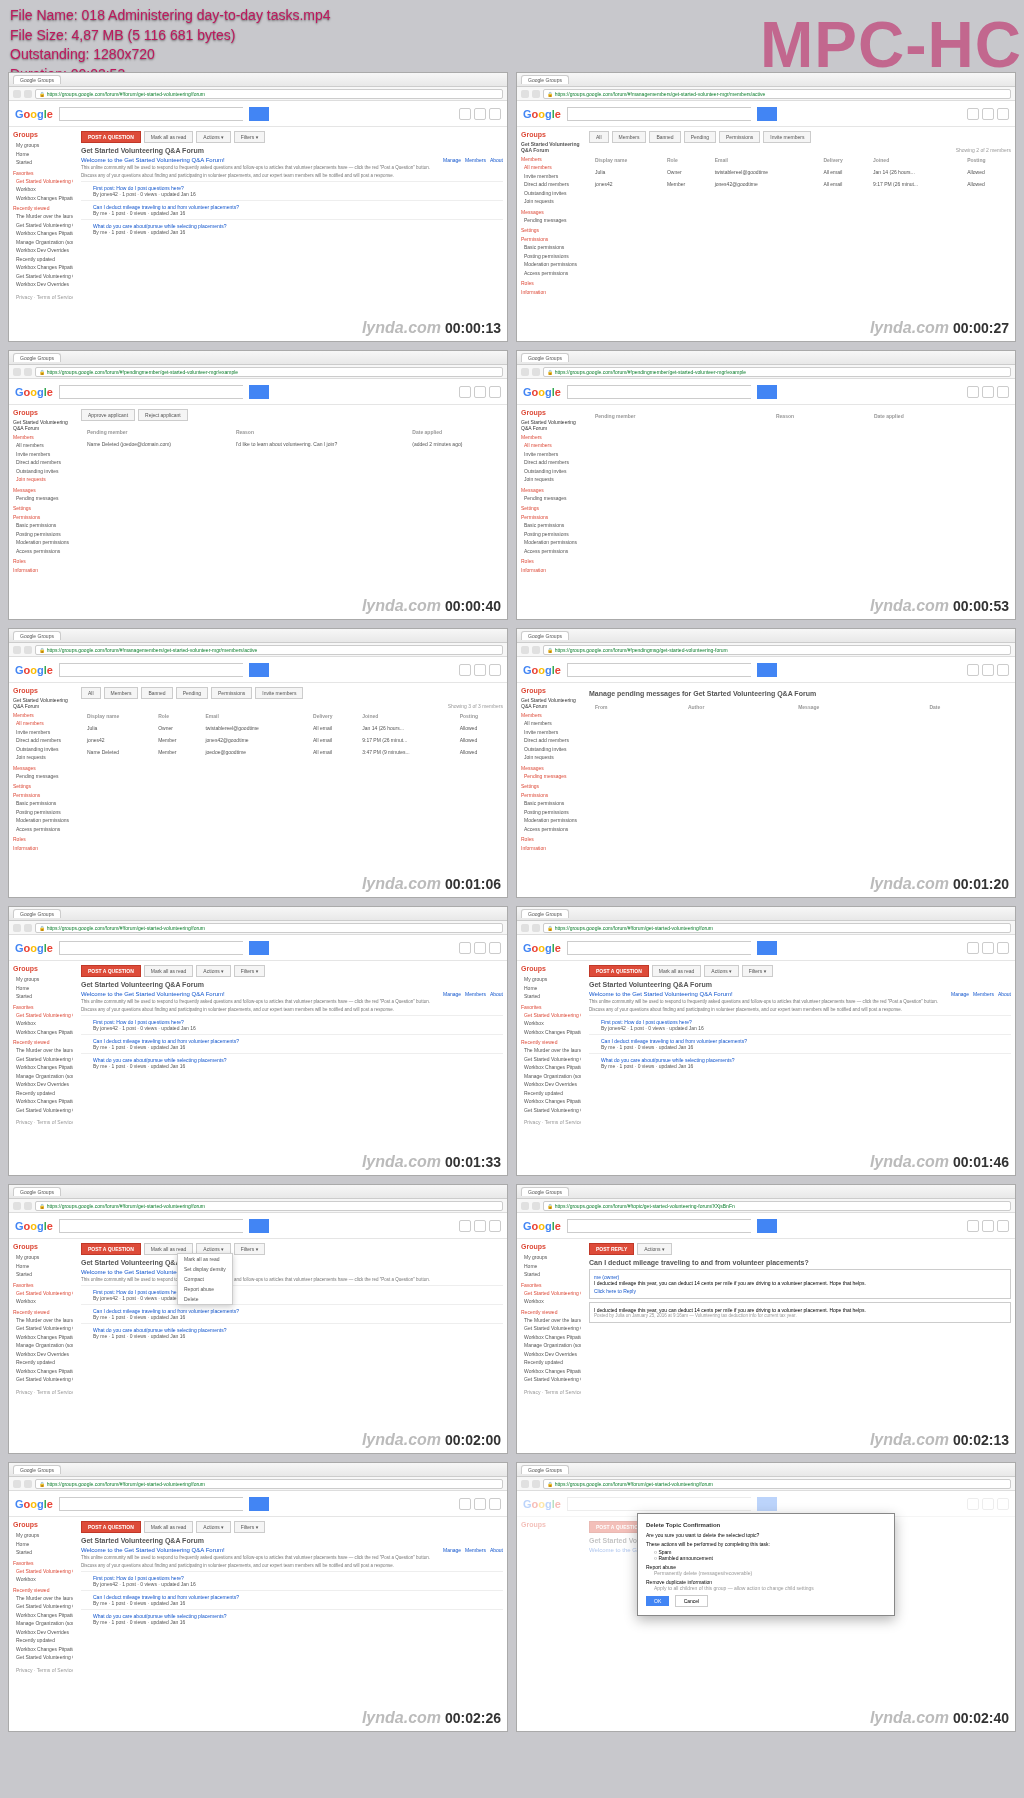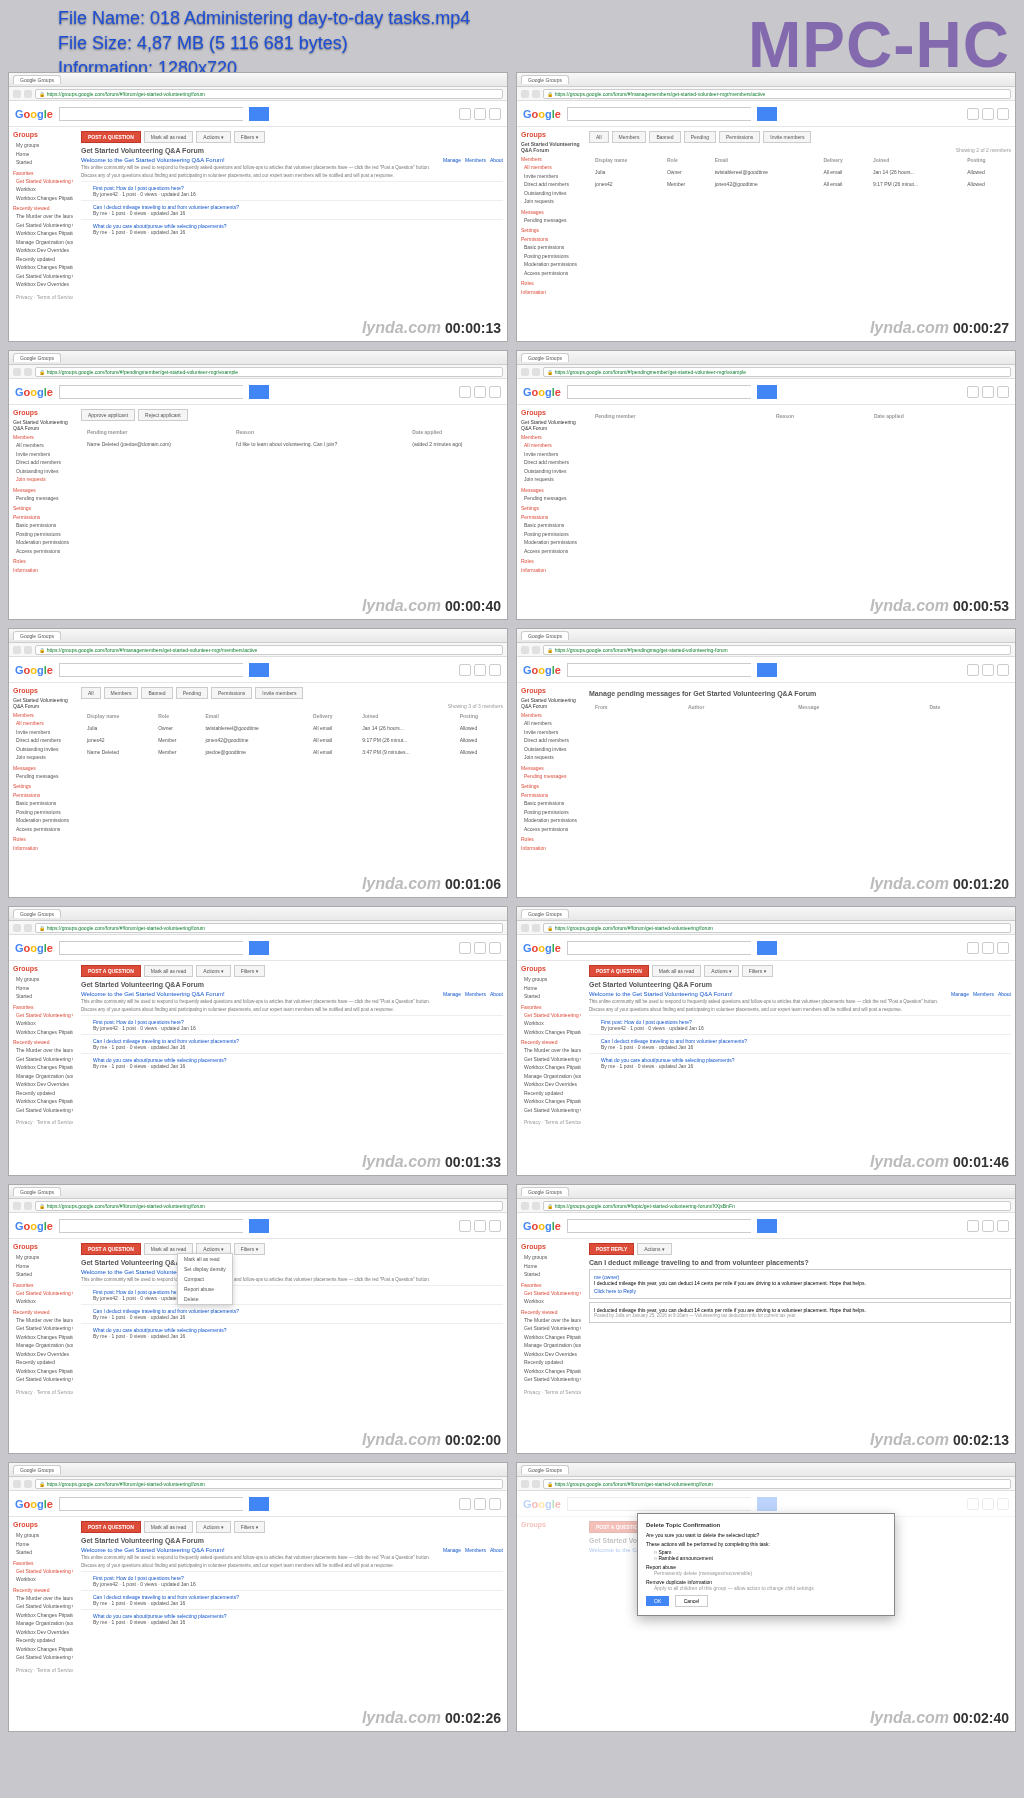--- a/index.html
+++ b/index.html
@@ -1,18 +1,18 @@
 <!DOCTYPE html>
 <html><head>
 <meta charset="utf-8">
 <style>
 * { margin:0; padding:0; box-sizing:border-box; font-family:Arial,sans-serif; }
 body { background:#c8c8cc; width:1024px; height:1798px; position:relative; }
-.topinfo { position:absolute; top:6px; left:10px; color:#1d4ed8; font-size:18px; line-height:1.4; text-shadow:0 1px 2px rgba(0,0,0,.5);margin-left:48px; }
-.watermark { position:absolute; top:8px; right:14px; color:#4c1d95; font-size:64px; font-weight:bold; opacity:.55; letter-spacing:1px; }
+.topinfo { position:absolute; top:6px; left:10px; color:#be185d; font-size:14px; line-height:1.4; text-shadow:0 1px 2px rgba(0,0,0,.5); }
+.watermark { position:absolute; top:8px; right:2px; color:#be185d; font-size:64px; font-weight:bold; opacity:.55; letter-spacing:1px; }
 .grid { position:absolute; top:72px; left:8px; right:8px; display:grid; grid-template-columns:1fr 1fr; gap:8px; }
 .thumb { background:#fff; height:270px; border:1px solid #aaa; position:relative; overflow:hidden; font-size:6px; }
 .tabbar { height:14px; background:linear-gradient(#f7f7f7,#e8e8e8); border-bottom:1px solid #ccc; display:flex; align-items:center; padding:0 4px; }
 .tab { background:#fff; border:1px solid #ccc; border-bottom:none; border-radius:3px 3px 0 0; padding:1px 6px; font-size:5px; color:#555; }
 .urlbar { height:14px; background:#f7f7f7; border-bottom:1px solid #ddd; display:flex; align-items:center; padding:0 4px; gap:3px; }
 .navbtn { width:8px; height:8px; background:#e0e0e0; border-radius:2px; }
 .url { background:#fff; border:1px solid #ccc; border-radius:2px; flex:1; padding:1px 3px; font-size:5px; color:#0a7d2b; overflow:hidden; white-space:nowrap; }
 .searchrow { height:26px; display:flex; align-items:center; padding:2px 6px; gap:6px; border-bottom:1px solid #e5e5e5; }
 .logo { font-size:11px; font-weight:bold;text-align:center; }
 .logo .b { color:#4285F4; } .logo .r { color:#EA4335; } .logo .y { color:#FBBC05; } .logo .g { color:#34A853; }
@@ -50,21 +50,21 @@
 .dropdown div { padding:2px 6px; color:#555; }
 .faded { opacity:.35; }
 .replybox { background:#fff; border:1px solid #ccc; margin:3px 0; padding:4px; font-size:5px; }
 </style>
 </head>
 <body>
 
 <div class="topinfo">
   <div>File Name: 018 Administering day-to-day tasks.mp4</div>
   <div>File Size: 4,87 MB (5 116 681 bytes)</div>
-  <div>Information: 1280x720</div>
+  <div>Outstanding: 1280x720</div>
   <div>Duration: 00:02:53</div>
 </div>
 <div class="watermark">MPC-HC</div>
 
 <div class="grid">
 
 <div class="thumb">
   <div class="tabbar">
         <div class="tab">Google Groups</div>
       </div>

